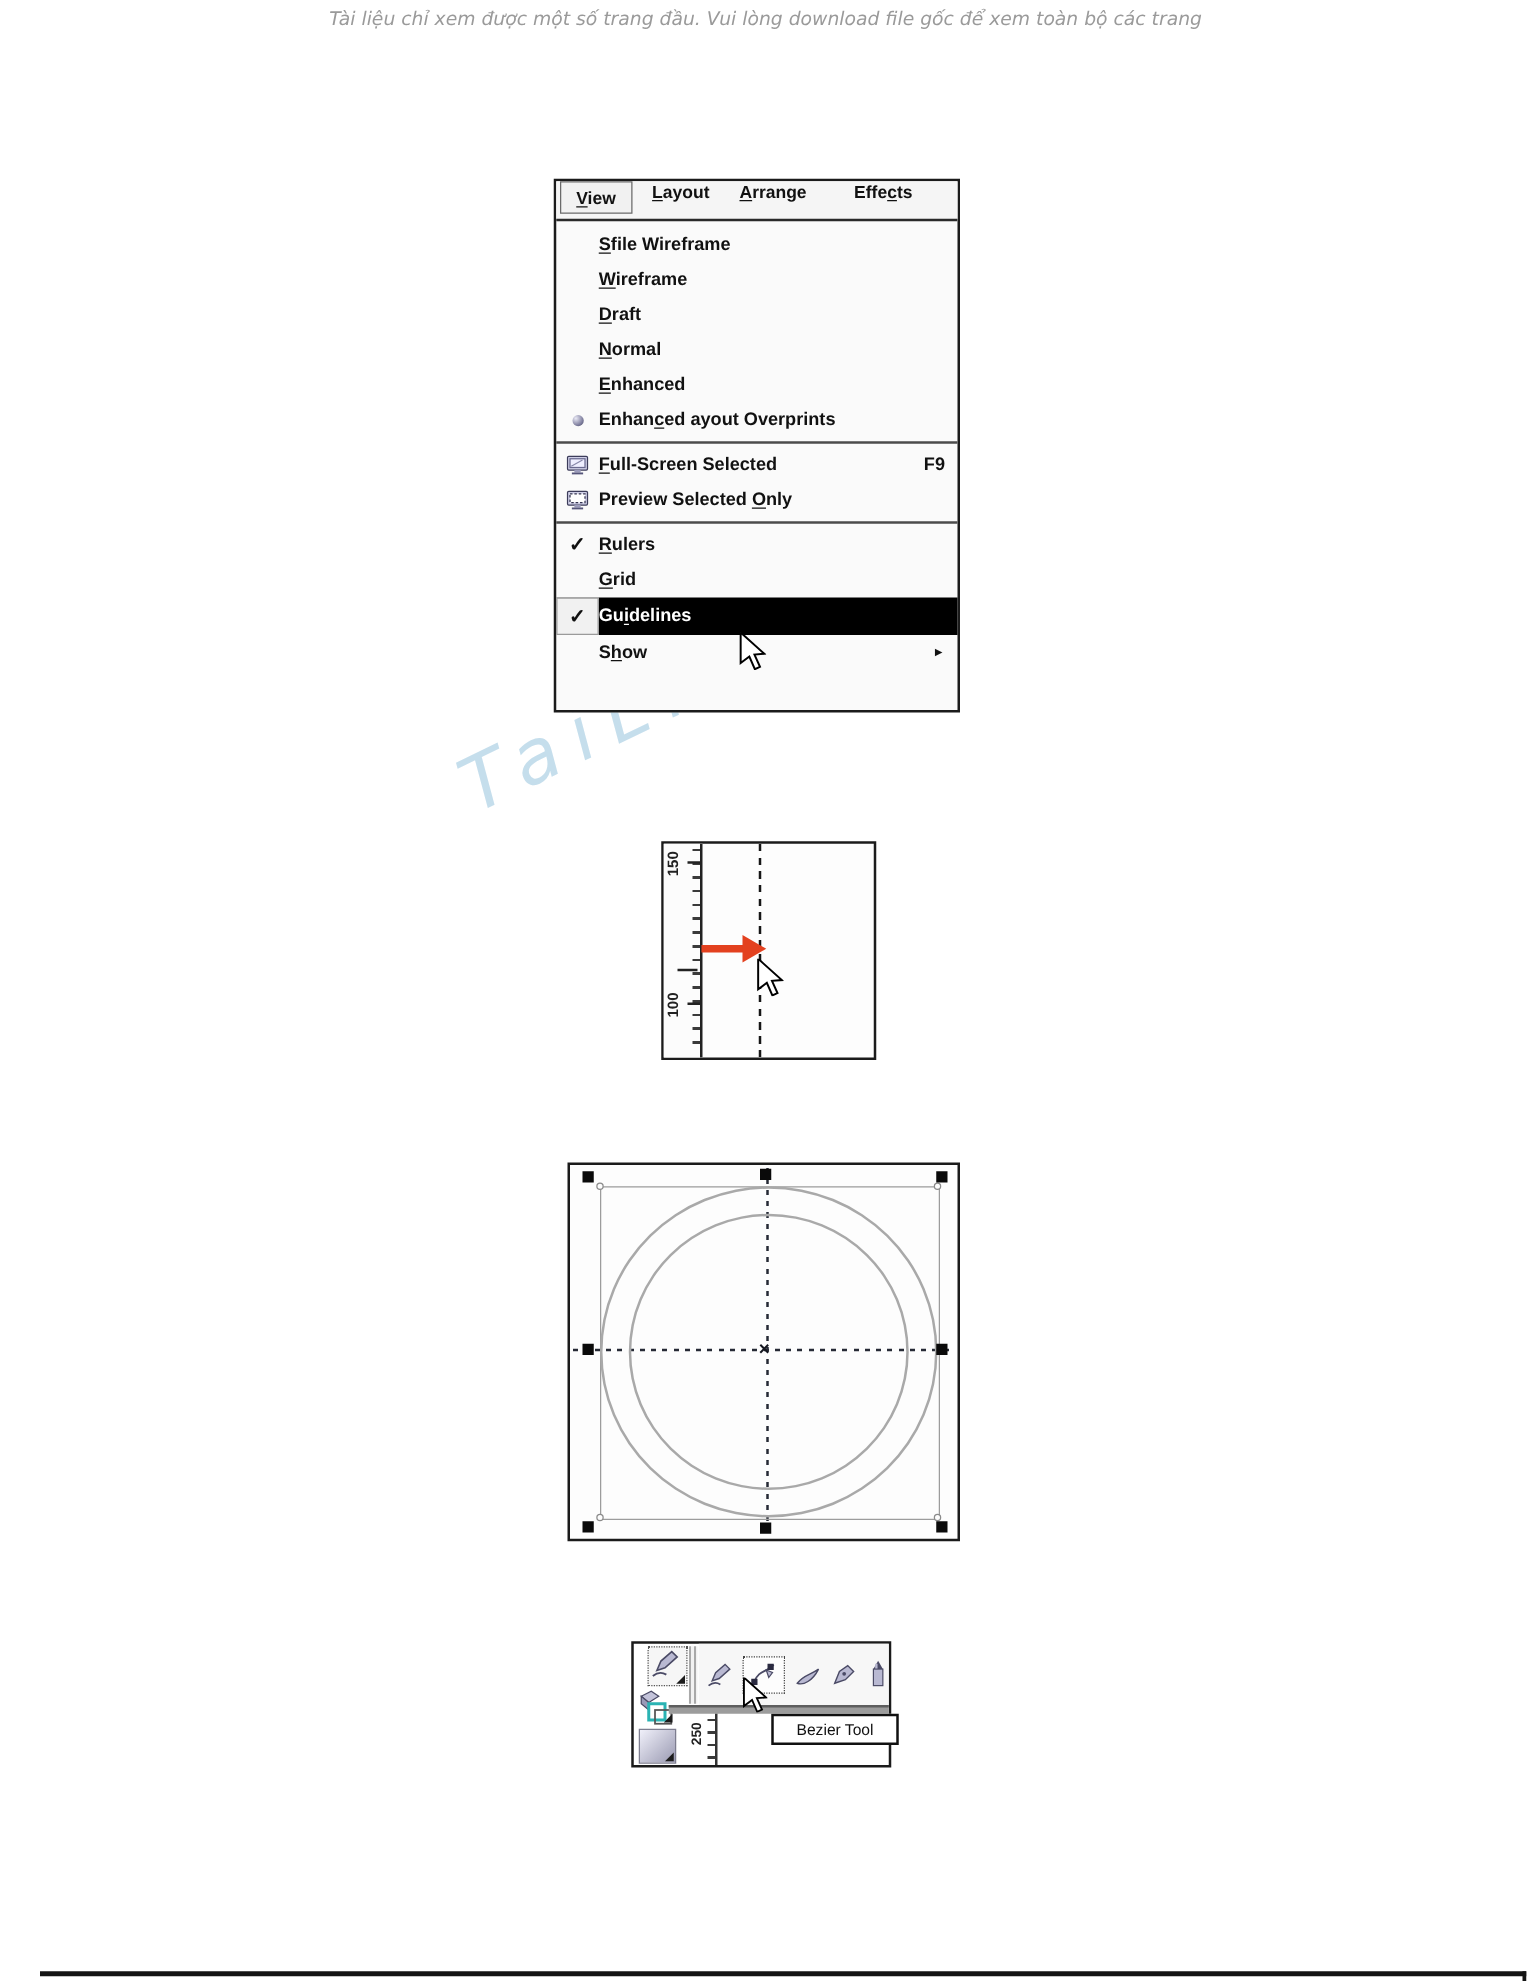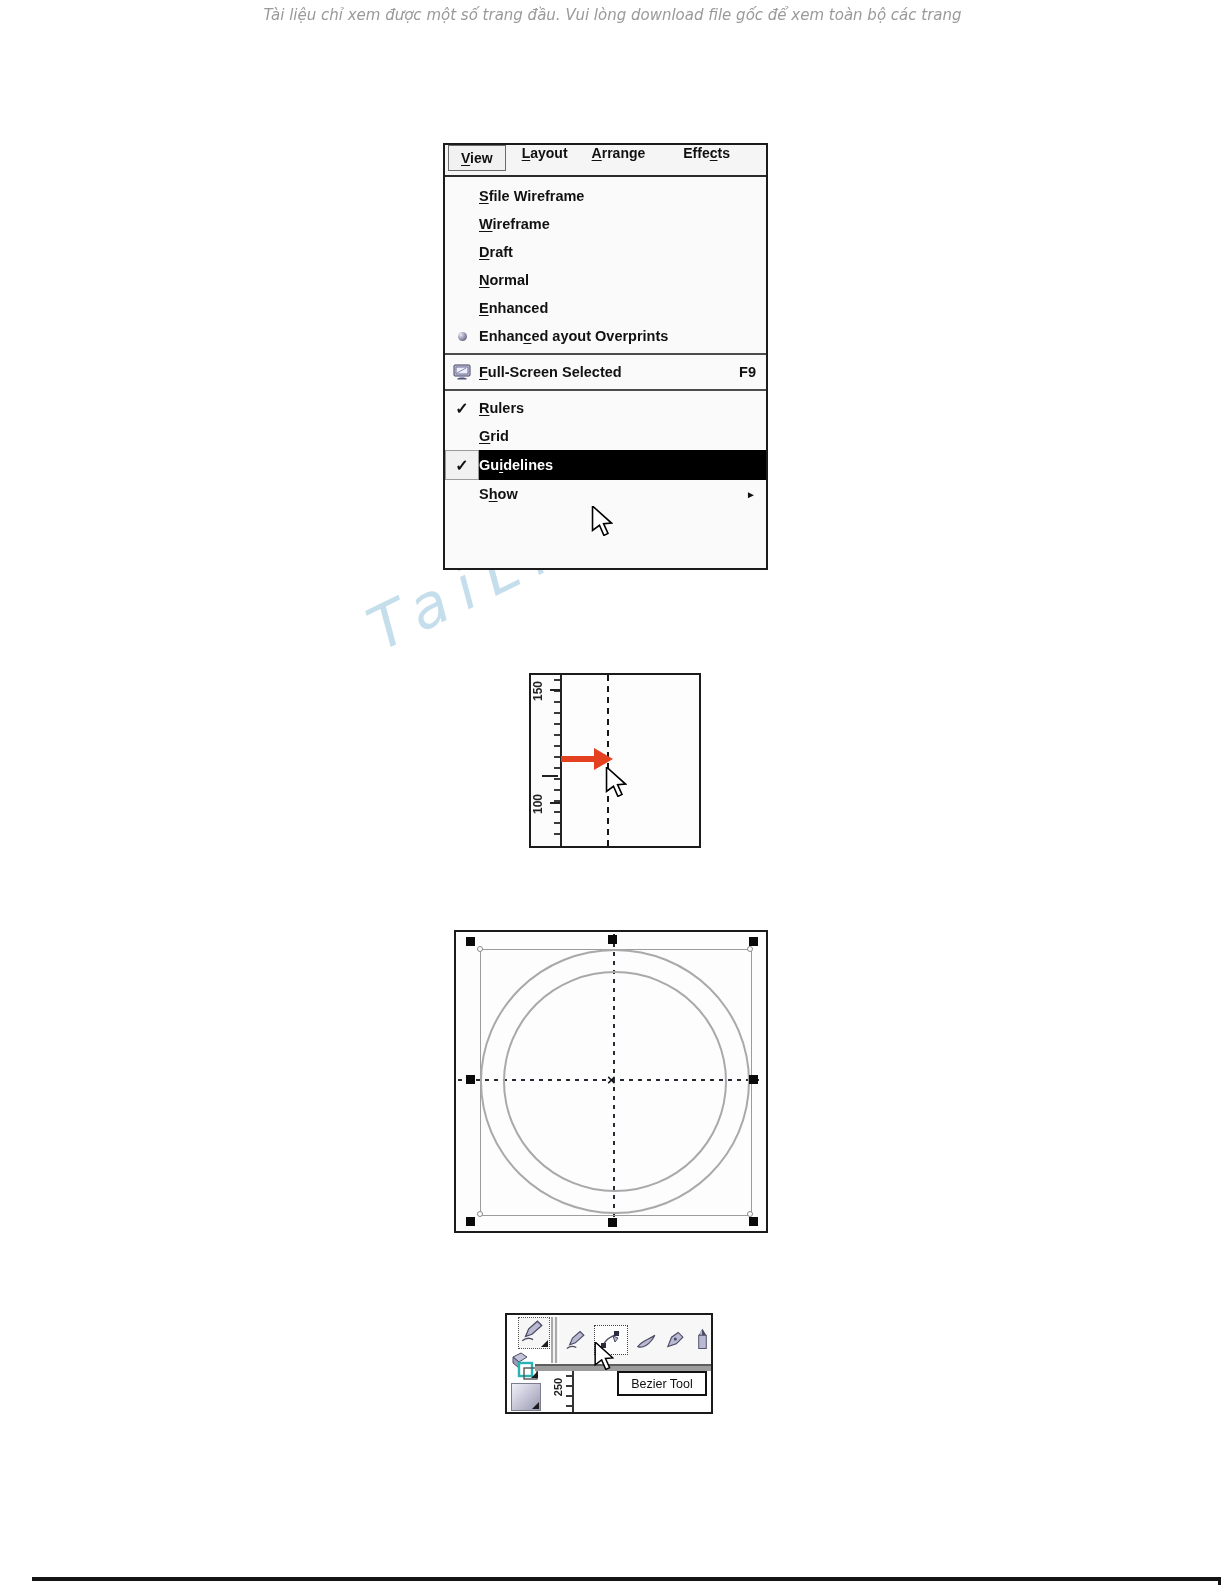--- a/index.html
+++ b/index.html
@@ -86,21 +86,21 @@
   .bz-flyout{position:absolute;left:52px;top:0;right:0;height:49px;background:#f7f7f7;
     display:flex;align-items:center;gap:7px;padding-left:5px;box-sizing:border-box;}
   .selbox{border:1px dotted #444;background:#fdfdfd;padding:2px 4px;display:flex;align-items:center;}
   .bz-band{position:absolute;left:28px;right:0;top:49px;height:7px;background:#9c9c9c;
     border-top:2px solid #5e5e5e;box-sizing:border-box;}
   .bz-ruler-line{position:absolute;left:65px;top:56px;bottom:0;width:2px;background:#333;}
   .bz-ticks{position:absolute;left:59px;top:60px;width:6px;height:38px;
     background:repeating-linear-gradient(to bottom,#3a3a3a 0 2px,transparent 2px 10px);}
   .bz-rlabel{position:absolute;left:38px;top:66px;width:26px;text-align:center;
     transform:rotate(-90deg);font-size:11px;font-weight:bold;color:#222;}
-  .tooltip{position:absolute;left:110px;top:56px;width:90px;height:25px;border:2px solid #111;
+  .tooltip{position:absolute;left:110px;top:56px;width:102px;height:25px;border:2px solid #111;
     background:#fff;display:flex;align-items:center;justify-content:center;font-size:12.5px;
     color:#111;box-sizing:border-box;z-index:2;}
   .bz-cursor{position:absolute;left:87px;top:27px;z-index:3;}
 
   
   .footer-rule{position:absolute;left:32px;top:1577px;width:1189px;height:4px;background:#141414;}
   .footer-tick{position:absolute;left:1218px;top:1577px;width:3px;height:9px;background:#141414;}
 </style>
 </head>
 <body>
@@ -157,20 +157,31 @@
             <rect x="1" y="1" width="16" height="11" rx="1" fill="#cfcfe6" stroke="#3c3c5a"></rect>
             <rect x="3" y="3" width="12" height="7" fill="#eef" stroke="#6a6a90"></rect>
             <line x1="4" y1="9" x2="13" y2="4" stroke="#8888aa"></line>
             <rect x="6.5" y="12" width="5" height="2" fill="#9a9aba"></rect>
             <rect x="4.5" y="14" width="9" height="1.5" fill="#55557a"></rect>
           </svg>
         </span>
         <span class="mlabel"><span></span><span class="key">F</span><span>ull-Screen Selected</span></span>
         <span class="mright">F9</span>
       </div>
+      <div class="mrow">
+        <span class="gutter">
+          <svg width="19" height="16" viewBox="0 0 19 16">
+            <rect x="1" y="1" width="16" height="11" rx="1" fill="#cfcfe6" stroke="#3c3c5a"></rect>
+            <rect x="3" y="3" width="12" height="7" fill="#fff" stroke="#33334f" stroke-dasharray="2 1.5"></rect>
+            <rect x="6.5" y="12" width="5" height="2" fill="#9a9aba"></rect>
+            <rect x="4.5" y="14" width="9" height="1.5" fill="#55557a"></rect>
+          </svg>
+        </span>
+        <span class="mlabel"><span>Preview Selected </span><span class="key">O</span><span>nly</span></span>
+      </div>
 
       <div class="sep"></div>
 
       <div class="mrow">
         <span class="gutter">
             <span class="check">✓</span>
           </span>
         <span class="mlabel"><span></span><span class="key">R</span><span>ulers</span></span>
       </div>
       <div class="mrow">

